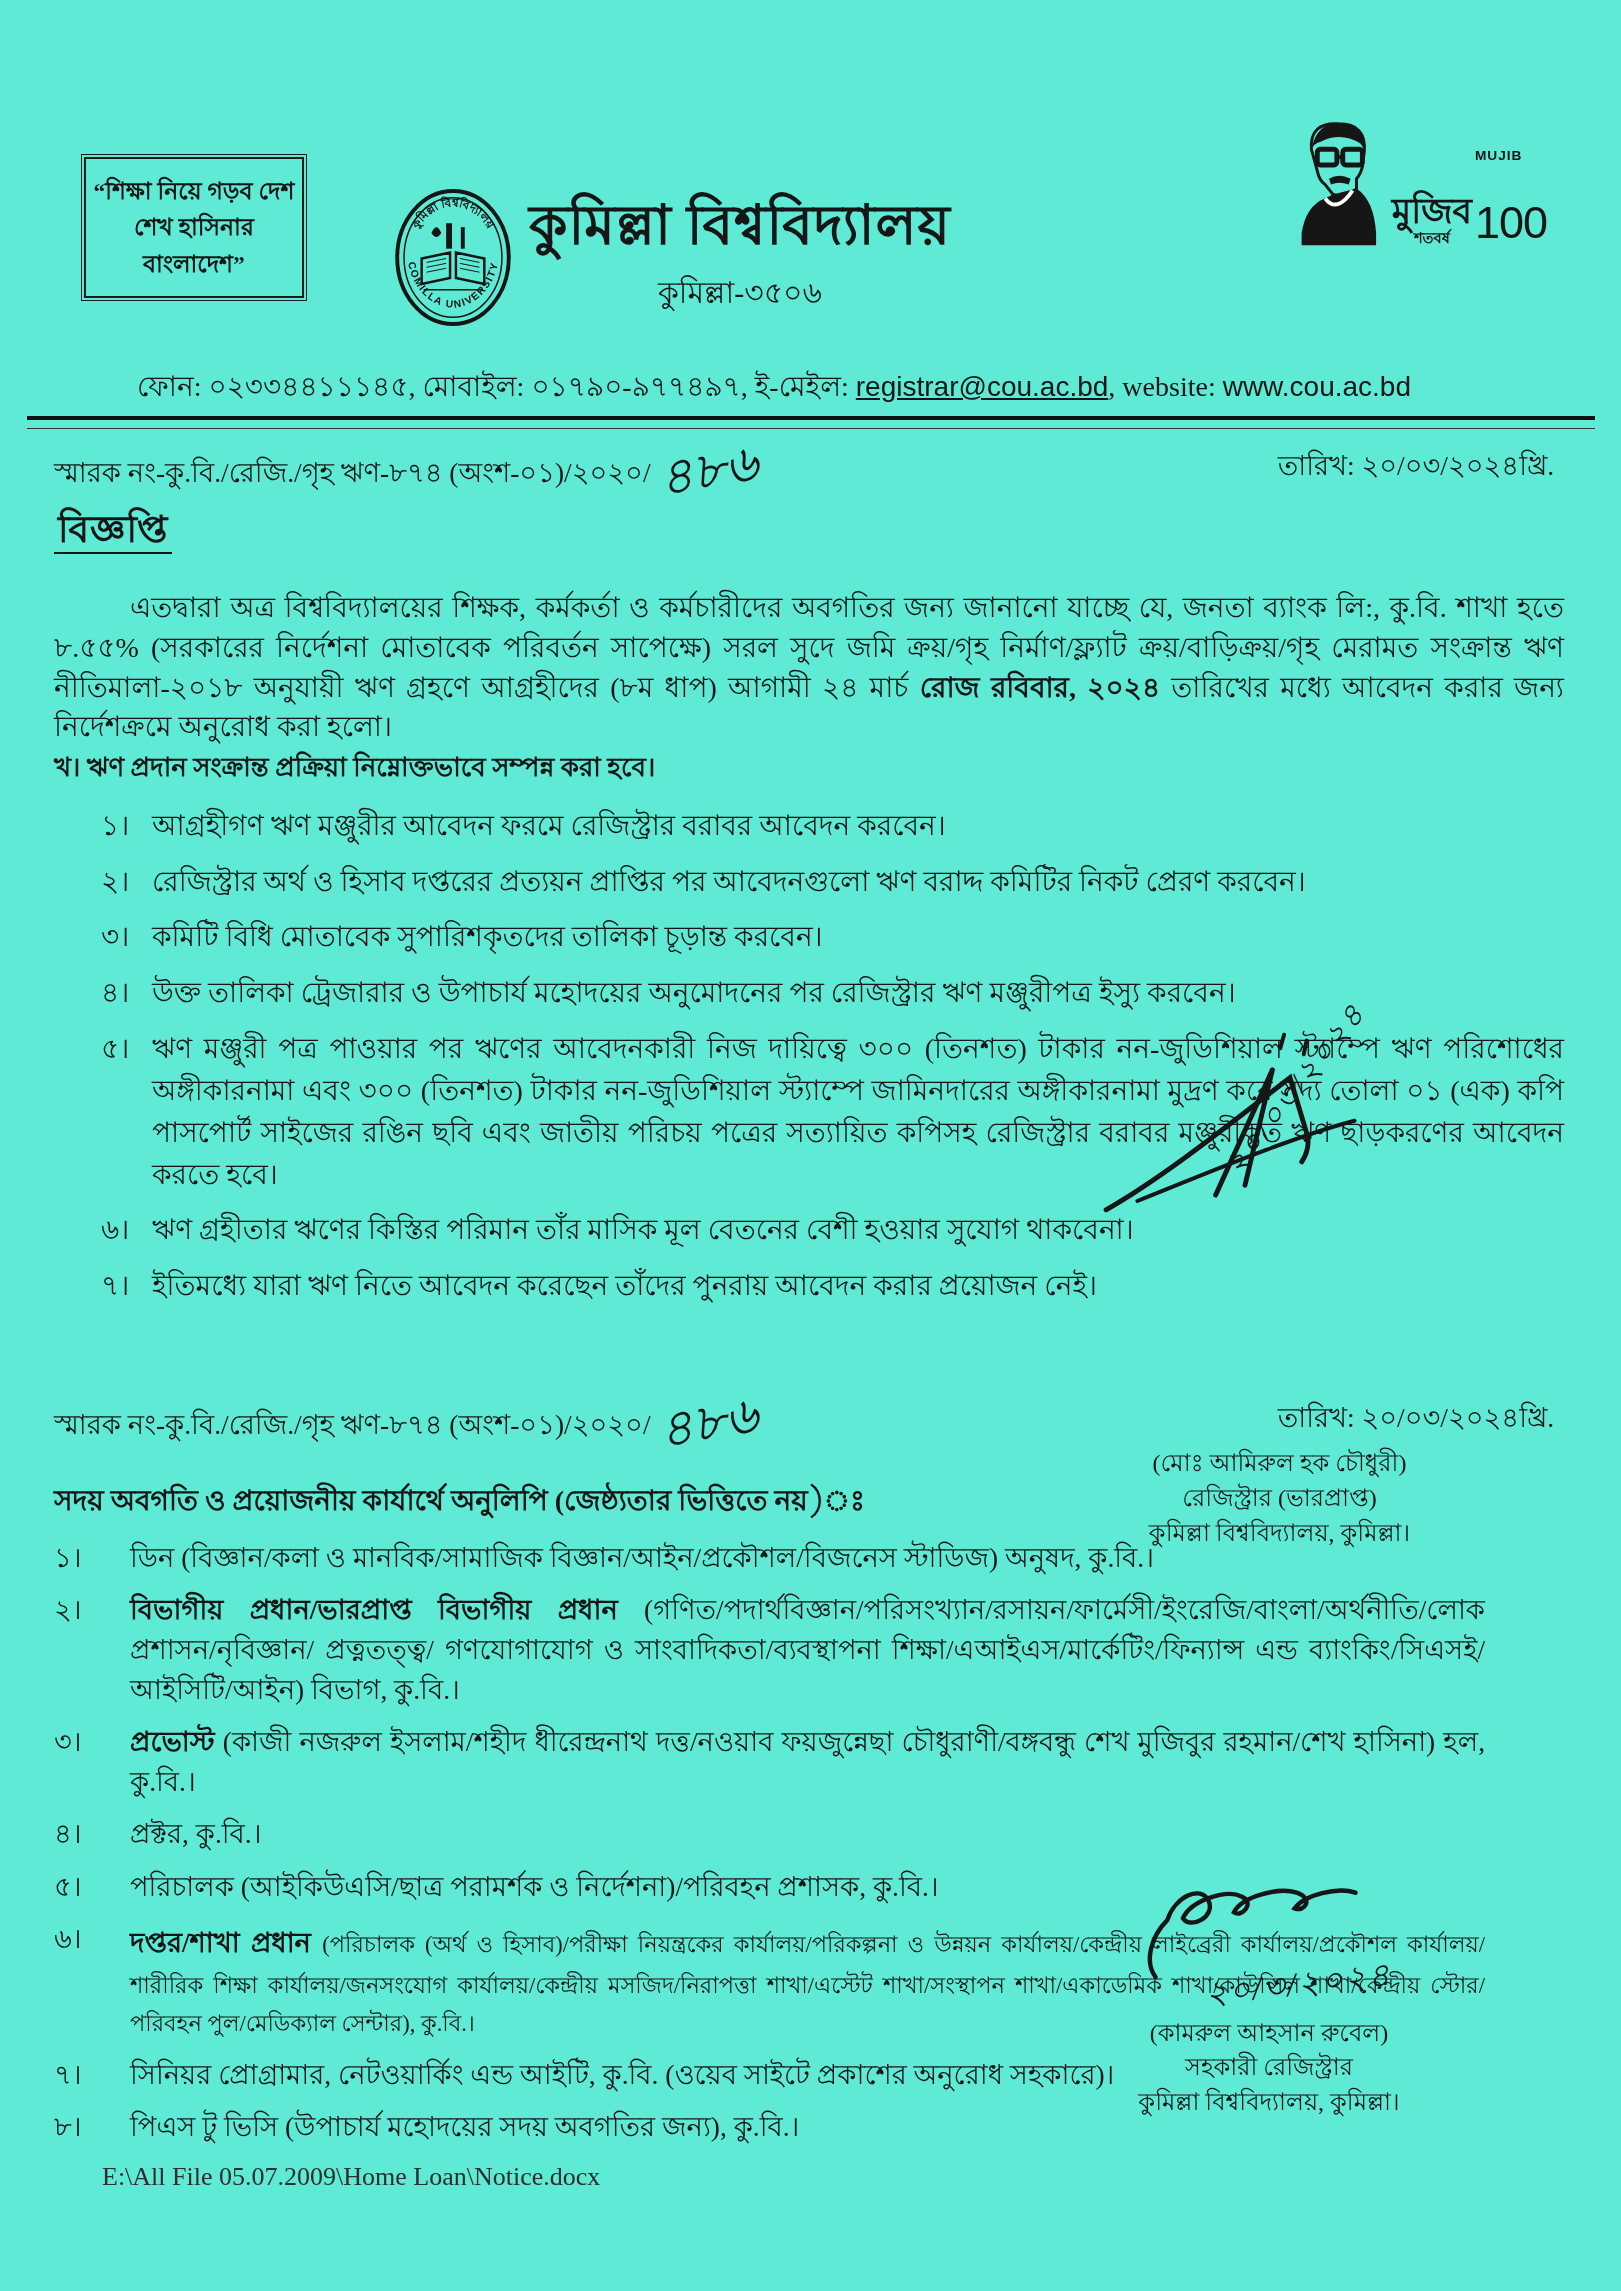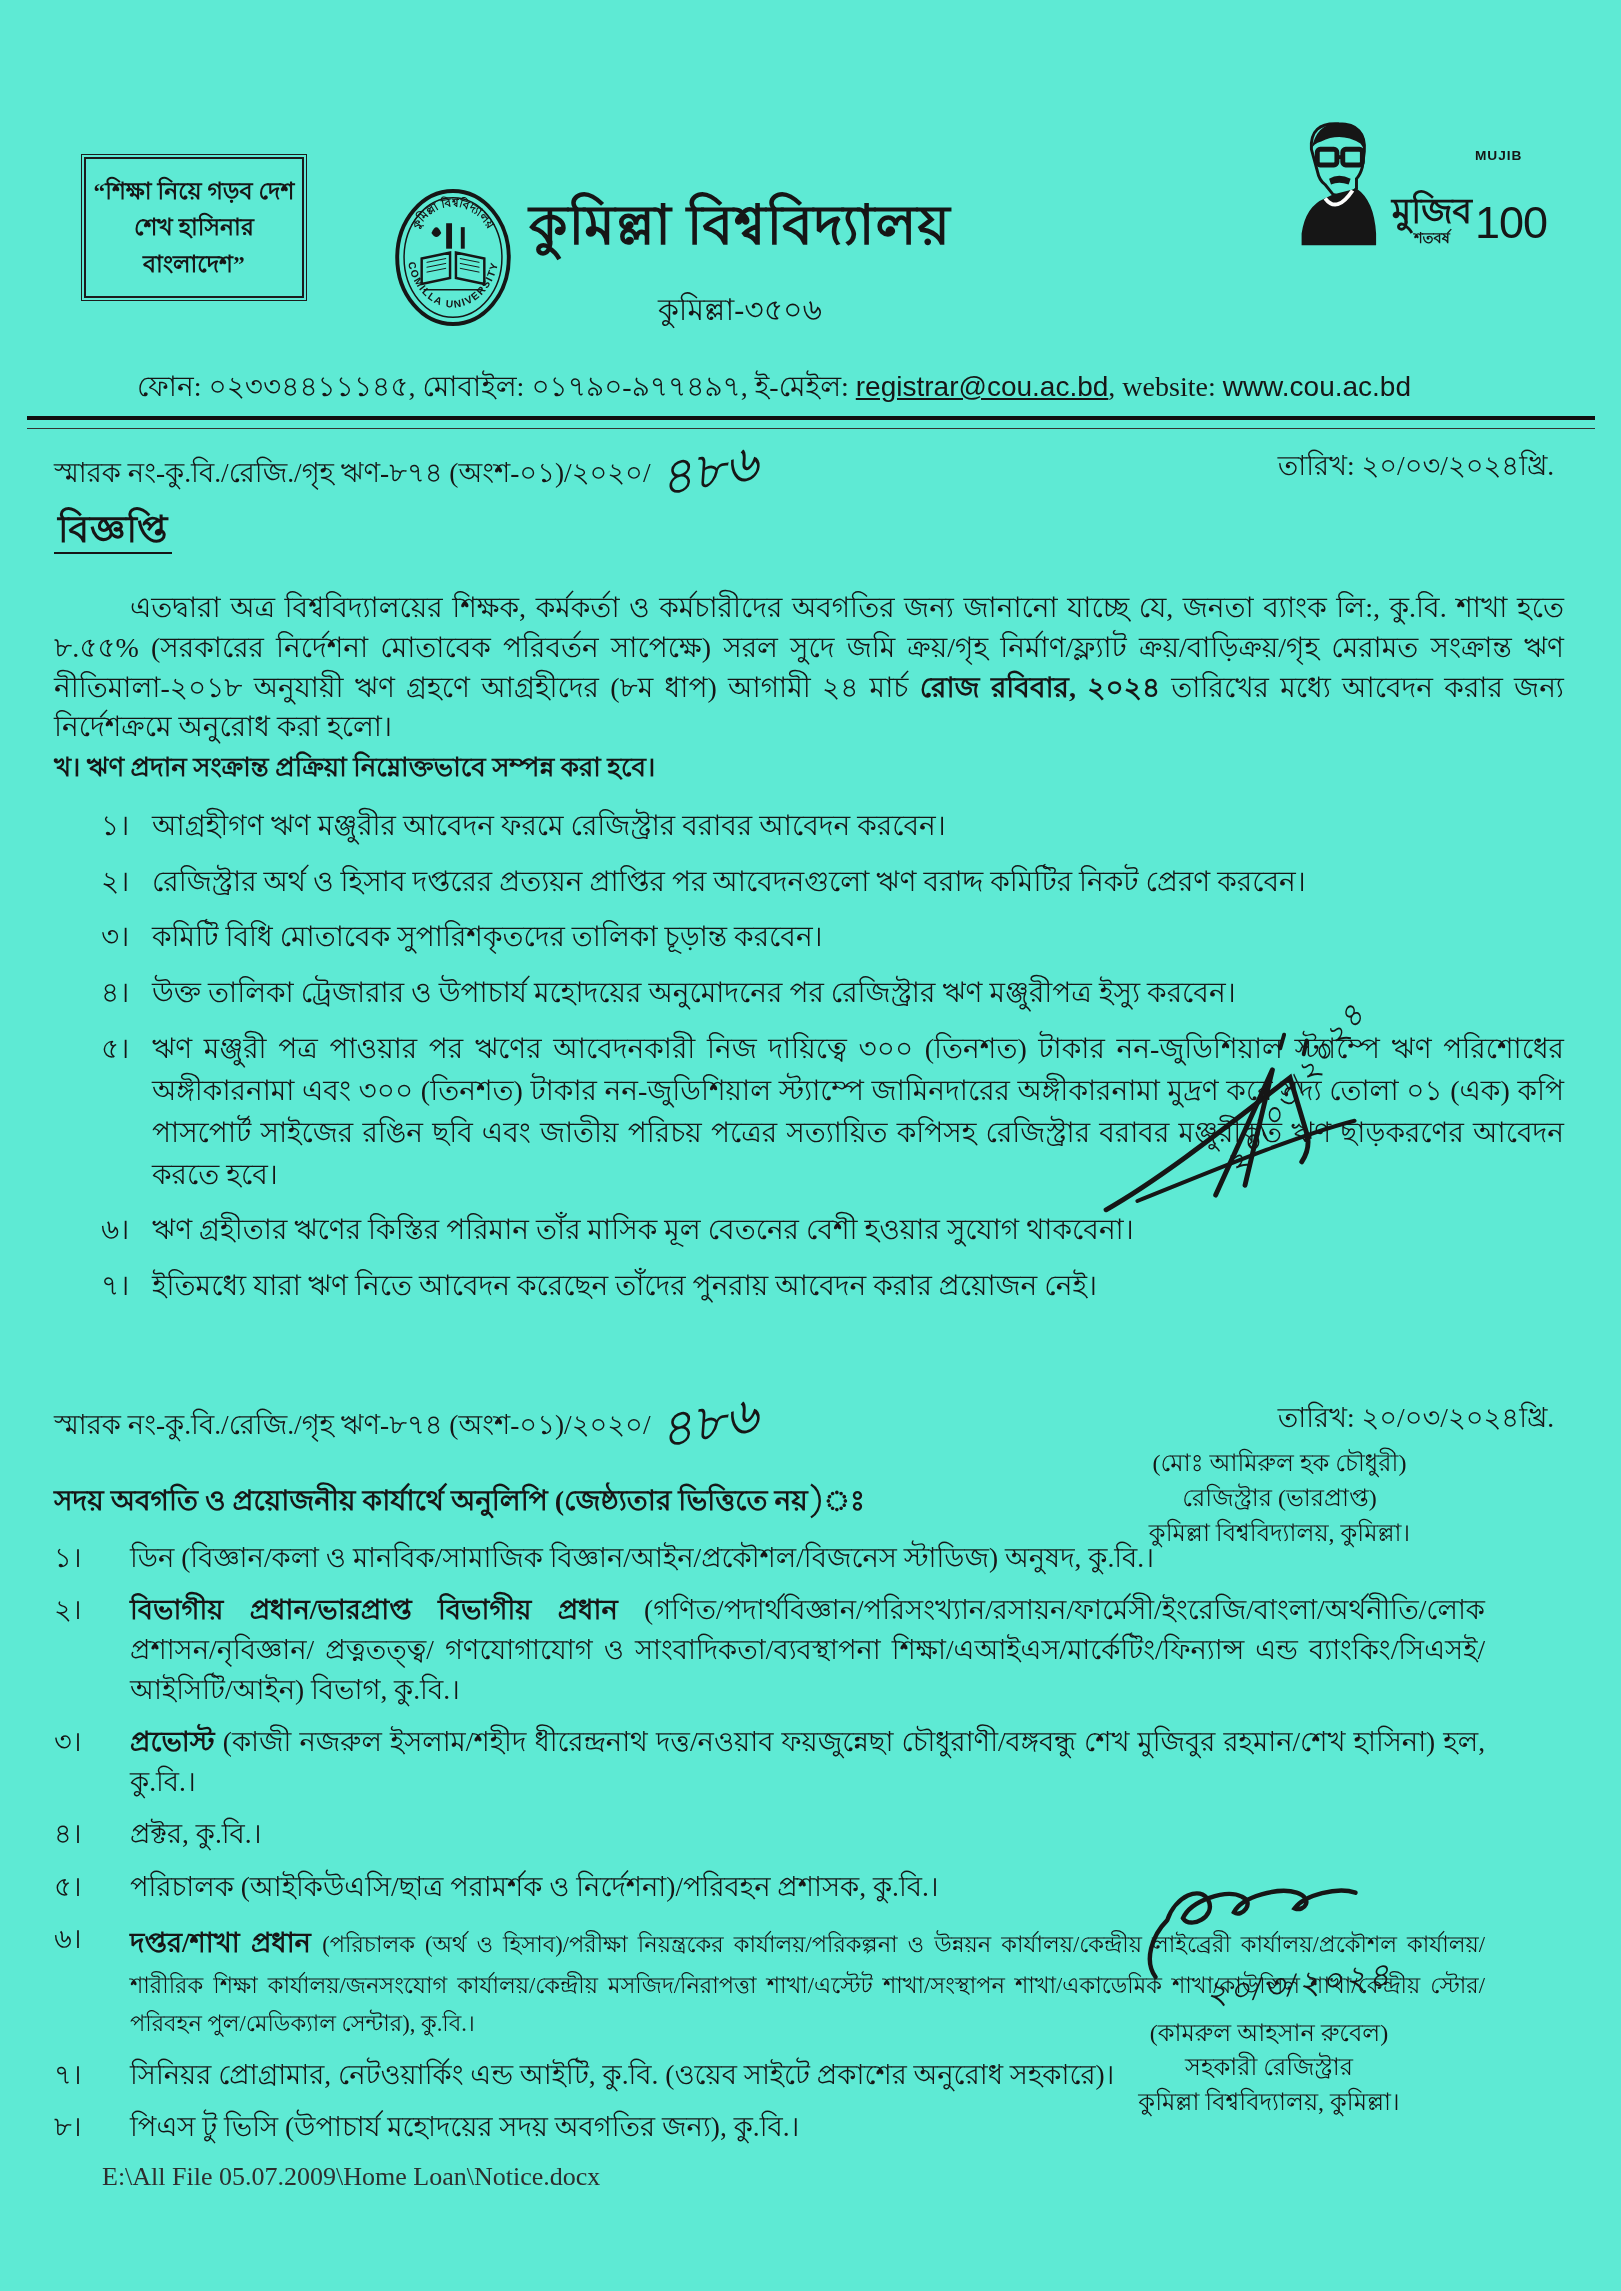--- a/index.html
+++ b/index.html
@@ -17,21 +17,21 @@
   
   .slogan-box{
     position:absolute;left:84px;top:157px;width:204px;
     border:2.9px solid #1c1c1c;outline:1px solid #1c1c1c;outline-offset:2px;
     padding:13.7px 5.9px;text-align:center;
     font-size:23.5px;font-weight:bold;line-height:1.55;
   }
   .seal{position:absolute;left:394px;top:188px;}
   .head-center{position:absolute;left:294px;top:196px;width:892px;text-align:center;}
   .uni-name{font-size:55px;font-weight:bold;letter-spacing:1px;line-height:1.1;}
-  .uni-loc{font-size:30px;margin-top:29px;}
+  .uni-loc{font-size:30px;margin-top:12px;}
   .contact-line{
     position:absolute;left:39px;top:365px;width:1470px;
     text-align:center;font-size:28px;
   }
   .contact-line .email{text-decoration:underline;}
   .mujib{position:absolute;left:1282px;top:116px;width:265px;display:flex;align-items:flex-end;}
   .mujib-texts{display:flex;align-items:flex-end;margin-left:-5.9px;margin-bottom:17.6px;}
   .mujib-bn{display:flex;flex-direction:column;align-items:center;line-height:1;}
   .mujib-bn .b1{font-size:35px;font-weight:bold;}
   .mujib-bn .b2{font-size:14.7px;font-weight:bold;margin-top:2px;}

